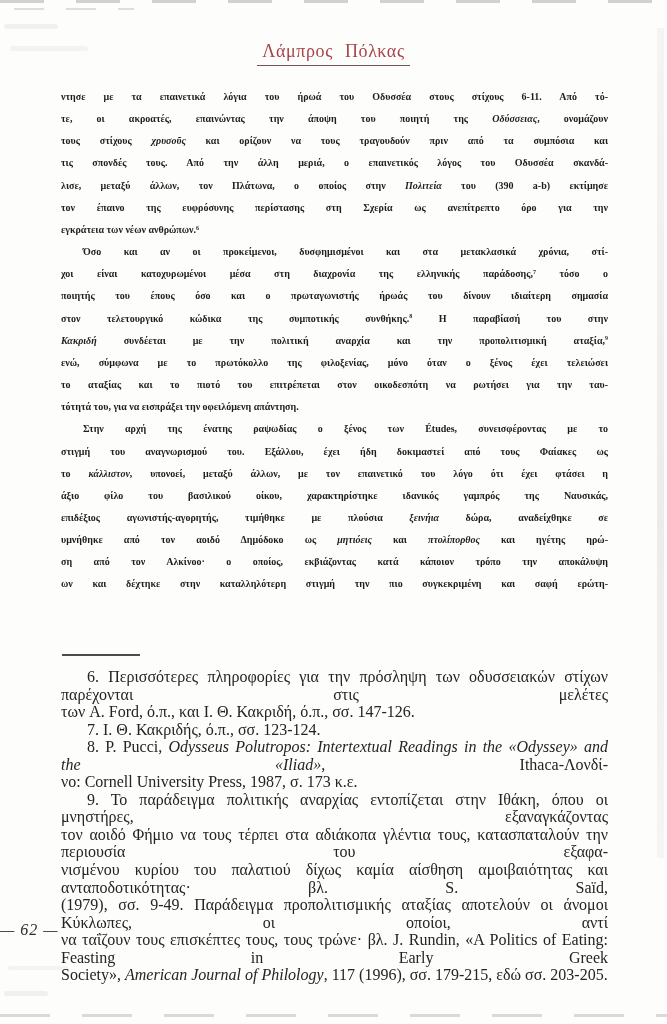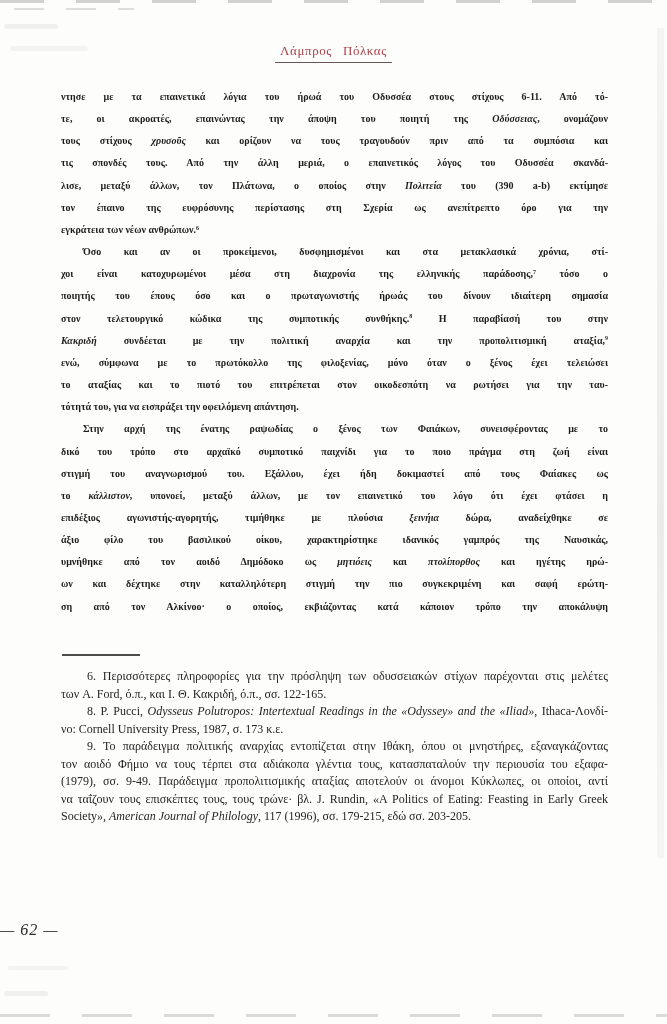--- a/index.html
+++ b/index.html
@@ -17,34 +17,34 @@
   .edge-bottom{position:absolute;bottom:7px;left:0;width:100%;height:3px;
     background:repeating-linear-gradient(90deg,#c2c2c2 0 50px,transparent 50px 82px);opacity:.6;}
   .edge-right{position:absolute;top:28px;right:3px;width:7px;height:830px;
     background:linear-gradient(to bottom,rgba(0,0,0,.035),rgba(0,0,0,.07) 60%,rgba(0,0,0,.03));}
   .smudge-a{position:absolute;top:24px;left:4px;width:54px;height:5px;background:rgba(0,0,0,.05);border-radius:3px;}
   .smudge-b{position:absolute;top:46px;left:10px;width:78px;height:5px;background:rgba(0,0,0,.04);border-radius:3px;}
   .smudge-c{position:absolute;bottom:28px;left:4px;width:44px;height:5px;background:rgba(0,0,0,.05);border-radius:3px;}
   .smudge-d{position:absolute;bottom:54px;left:8px;width:60px;height:4px;background:rgba(0,0,0,.04);border-radius:3px;}
   
   .running-head{position:absolute;top:41px;left:0;width:100%;text-align:center;}
-  .author{display:inline-block;font-size:13px;letter-spacing:.6px;word-spacing:7px;
+  .author{display:inline-block;font-size:18px;letter-spacing:.6px;word-spacing:7px;
     padding:0 5px 3px 5px;border-bottom:1.2px solid #6e5656;}
   
   .body-text{position:absolute;left:61px;top:86px;width:547px;}
   .tline{font-size:10px;line-height:22.15px;text-align:justify;
     text-align-last:justify;font-weight:bold;-moz-text-align-last:justify;}
   .tline.last{text-align-last:left;-moz-text-align-last:left;}
   .tline.indent{text-indent:22px;}
   em{font-style:italic;margin-top:31px;}
   sup{font-size:.6em;line-height:0;position:relative;top:-.55em;vertical-align:baseline;}
   
   .fn-rule{position:absolute;left:62px;top:654px;width:78px;border-top:2px solid #4c4c4c;}
   .footnotes{position:absolute;left:61px;top:668px;width:547px;color:#252323;}
-  .fline{font-size:12px;line-height:17.55px;text-align:justify;
+  .fline{font-size:16px;line-height:17.55px;text-align:justify;
     text-align-last:justify;-moz-text-align-last:justify;}
   .fline.last{text-align-last:left;-moz-text-align-last:left;}
   .fline.indent{text-indent:26px;}
   
   .page-number{position:absolute;top:905px;left:0;width:100%;text-align:left;
     font-style:italic;font-size:16px;letter-spacing:1px;color:#2b2929;margin-top:16px;}
 </style>
 </head>
 <body>
 
@@ -71,39 +71,40 @@
       <div class="tline">τον έπαινο της ευφρόσυνης περίστασης στη Σχερία ως ανεπίτρεπτο όρο για την</div>
       <div class="tline last">εγκράτεια των νέων ανθρώπων.<sup>6</sup></div>
       <div class="tline indent">Όσο και αν οι προκείμενοι, δυσφημισμένοι και στα μετακλασικά χρόνια, στί-</div>
       <div class="tline">χοι είναι κατοχυρωμένοι μέσα στη διαχρονία της ελληνικής παράδοσης,<sup>7</sup> τόσο ο</div>
       <div class="tline">ποιητής του έπους όσο και ο πρωταγωνιστής ήρωάς του δίνουν ιδιαίτερη σημασία</div>
       <div class="tline">στον τελετουργικό κώδικα της συμποτικής συνθήκης.<sup>8</sup> Η παραβίασή του στην</div>
       <div class="tline"><em>Κακριδή</em> συνδέεται με την πολιτική αναρχία και την προπολιτισμική αταξία,<sup>9</sup></div>
       <div class="tline">ενώ, σύμφωνα με το πρωτόκολλο της φιλοξενίας, μόνο όταν ο ξένος έχει τελειώσει</div>
       <div class="tline">το αταξίας και το πιοτό του επιτρέπεται στον οικοδεσπότη να ρωτήσει για την ταυ-</div>
       <div class="tline last">τότητά του, για να εισπράξει την οφειλόμενη απάντηση.</div>
-      <div class="tline indent">Στην αρχή της ένατης ραψωδίας ο ξένος των Φαιάκων, συνεισφέροντας με το</div>
-      <div class="tline">δικό του τρόπο στο αρχαϊκό συμποτικό παιχνίδι για το ποιο πράγμα στη ζωή είναι</div>
+      <div class="tline indent">Στην αρχή της ένατης ραψωδίας ο ξένος των Études, συνεισφέροντας με το</div>
       <div class="tline">στιγμή του αναγνωρισμού του. Εξάλλου, έχει ήδη δοκιμαστεί από τους Φαίακες ως</div>
       <div class="tline">το <em>κάλλιστον</em>, υπονοεί, μεταξύ άλλων, με τον επαινετικό του λόγο ότι έχει φτάσει η</div>
+      <div class="tline">άξιο φίλο του βασιλικού οίκου, χαρακτηρίστηκε ιδανικός γαμπρός της Ναυσικάς,</div>
       <div class="tline">επιδέξιος αγωνιστής-αγορητής, τιμήθηκε με πλούσια <em>ξεινήια</em> δώρα, αναδείχθηκε σε</div>
-      <div class="tline">άξιο φίλο του βασιλικού οίκου, χαρακτηρίστηκε ιδανικός γαμπρός της Ναυσικάς,</div>
       <div class="tline">υμνήθηκε από τον αοιδό Δημόδοκο ως <em>μητιόεις</em> και <em>πτολίπορθος</em> και ηγέτης ηρώ-</div>
+      <div class="tline">ση από τον Αλκίνοο· ο οποίος, εκβιάζοντας κατά κάποιον τρόπο την αποκάλυψη</div>
       <div class="tline">ων και δέχτηκε στην καταλληλότερη στιγμή την πιο συγκεκριμένη και σαφή ερώτη-</div>
-      <div class="tline">ση από τον Αλκίνοο· ο οποίος, εκβιάζοντας κατά κάποιον τρόπο την αποκάλυψη</div>
     </main>
 
   <div class="fn-rule"></div>
 
   <section class="footnotes" id="footnotes-container">
       <div class="fline indent">6. Περισσότερες πληροφορίες για την πρόσληψη των οδυσσειακών στίχων παρέχονται στις μελέτες</div>
-      <div class="fline last">των A. Ford, ό.π., και Ι. Θ. Κακριδή, ό.π., σσ. 122-165.</div>
+      <div class="fline last">των A. Ford, ό.π., και Ι. Θ. Κακριδή, ό.π., σσ. 147-126.</div>
+      <div class="fline last indent">7. Ι. Θ. Κακριδής, ό.π., σσ. 123-124.</div>
       <div class="fline indent">8. P. Pucci, <em>Odysseus Polutropos: Intertextual Readings in the «Odyssey» and the «Iliad»</em>, Ithaca-Λονδί-</div>
       <div class="fline last">νο: Cornell University Press, 1987, σ. 173 κ.ε.</div>
       <div class="fline indent">9. Το παράδειγμα πολιτικής αναρχίας εντοπίζεται στην Ιθάκη, όπου οι μνηστήρες, εξαναγκάζοντας</div>
       <div class="fline">τον αοιδό Φήμιο να τους τέρπει στα αδιάκοπα γλέντια τους, κατασπαταλούν την περιουσία του εξαφα-</div>
+      <div class="fline">νισμένου κυρίου του παλατιού δίχως καμία αίσθηση αμοιβαιότητας και ανταποδοτικότητας· βλ. S. Saïd,</div>
       <div class="fline">(1979), σσ. 9-49. Παράδειγμα προπολιτισμικής αταξίας αποτελούν οι άνομοι Κύκλωπες, οι οποίοι, αντί</div>
       <div class="fline">να ταΐζουν τους επισκέπτες τους, τους τρώνε· βλ. J. Rundin, «A Politics of Eating: Feasting in Early Greek</div>
       <div class="fline last">Society», <em>American Journal of Philology</em>, 117 (1996), σσ. 179-215, εδώ σσ. 203-205.</div>
     </section>
 
   <footer class="page-number">— 62 —</footer>
 </div>
 
 </body></html>

